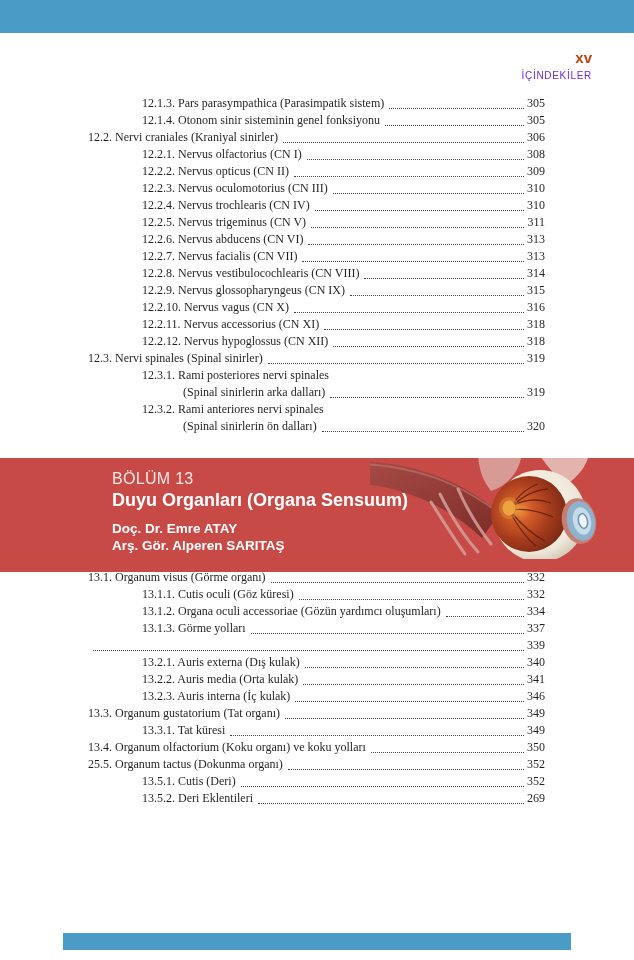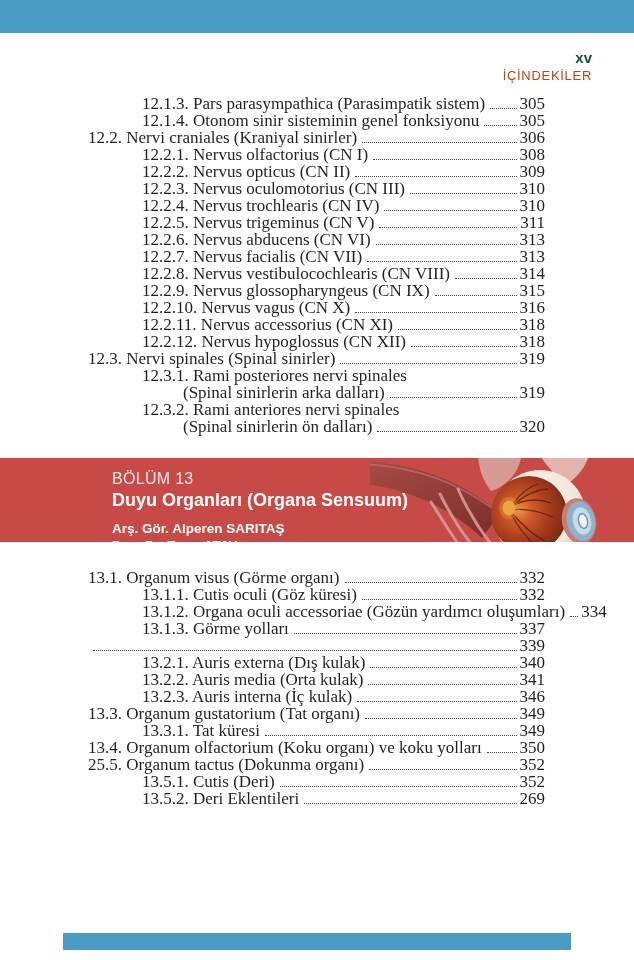--- a/index.html
+++ b/index.html
@@ -4,34 +4,34 @@
 <style>
   html,body{margin:0;padding:0}
   body{
     width:634px;height:960px;position:relative;background:#ffffff;
     font-family:"Liberation Serif",serif;color:#231f20;overflow:hidden;
   }
   .topbar{position:absolute;top:0;left:0;width:634px;height:33px;background:#4a9bc5}
   .bottombar{position:absolute;top:933px;left:63px;width:508px;height:17px;background:#4a9bc5}
 
   .page-header{position:absolute;top:49px;right:42px;text-align:right;font-family:"Liberation Sans",sans-serif}
-  .page-num{font-weight:bold;font-size:15px;line-height:17px;color:#14532d}
-  .header-title{font-size:13px;line-height:19px;color:#c2410c;letter-spacing:.7px}
+  .page-num{font-weight:bold;font-size:15px;line-height:17px;color:#c2410c}
+  .header-title{font-size:10px;line-height:19px;color:#6d28d9;letter-spacing:.7px}
 
   .toc{position:absolute;left:88px;width:457px}
   .toc-top{top:95px}
   .toc-bottom{top:569px}
-  .toc-row{display:flex;height:17px;font-size:17px;line-height:17px}
+  .toc-row{display:flex;height:17px;font-size:12px;line-height:17px}
   .toc-row.indent-2{padding-left:54px}
   .toc-row.indent-3{padding-left:95px}
   .toc-text{white-space:nowrap}
   .leader{flex:1;border-bottom:1.6px dotted #3f3f3f;margin:0 3px 3px 5px;min-width:8px}
   .toc-page{white-space:nowrap}
 
-  .banner{position:absolute;top:458px;left:0;width:634px;height:84px;background:#c74a46;overflow:hidden}
+  .banner{position:absolute;top:458px;left:0;width:634px;height:114px;background:#c74a46;overflow:hidden}
   .banner-text{position:absolute;left:112px;top:11px;z-index:2;font-family:"Liberation Sans",sans-serif;color:#fff}
   .kicker{font-size:16px;line-height:20px;font-weight:400;letter-spacing:.3px;color:rgba(255,255,255,.88)}
   .banner-title{font-size:18px;line-height:23px;font-weight:700}
   .authors{margin-top:8px;font-size:13.5px;line-height:17px;font-weight:600}
   .eye{position:absolute;right:0;top:0;z-index:1}
 </style>
 </head>
 <body>
 
 <div class="topbar"></div>
@@ -188,22 +188,22 @@
 
     <ellipse cx="209" cy="63" rx="17" ry="23" fill="#c77d74" transform="rotate(-12 209 63)"></ellipse>
     <ellipse cx="211" cy="63" rx="14" ry="20" fill="#8fb2cc" transform="rotate(-12 211 63)"></ellipse>
     <ellipse cx="212" cy="63" rx="9" ry="14" fill="#c5dcea" transform="rotate(-12 212 63)"></ellipse>
     <ellipse cx="213" cy="63" rx="4.5" ry="7.5" fill="#eef5f8" stroke="#6f94ad" stroke-width="1.5" transform="rotate(-12 213 63)"></ellipse>
   </svg>
   <div class="banner-text">
     <div class="kicker">BÖLÜM 13</div>
     <div class="banner-title">Duyu Organları (Organa Sensuum)</div>
     <div class="authors">
+      <div>Doç. Dr. Emre ATAY</div>
       <div>Arş. Gör. Alperen SARITAŞ</div>
-      <div>Doç. Dr. Emre ATAY</div>
     </div>
   </div>
 </div>
 
 <div class="toc toc-bottom">
     <div class="toc-row indent-1">
       <span class="toc-text">13.1. Organum visus (Görme organı)</span>
       <span class="leader"></span>
       <span class="toc-page">332</span>
     </div>

